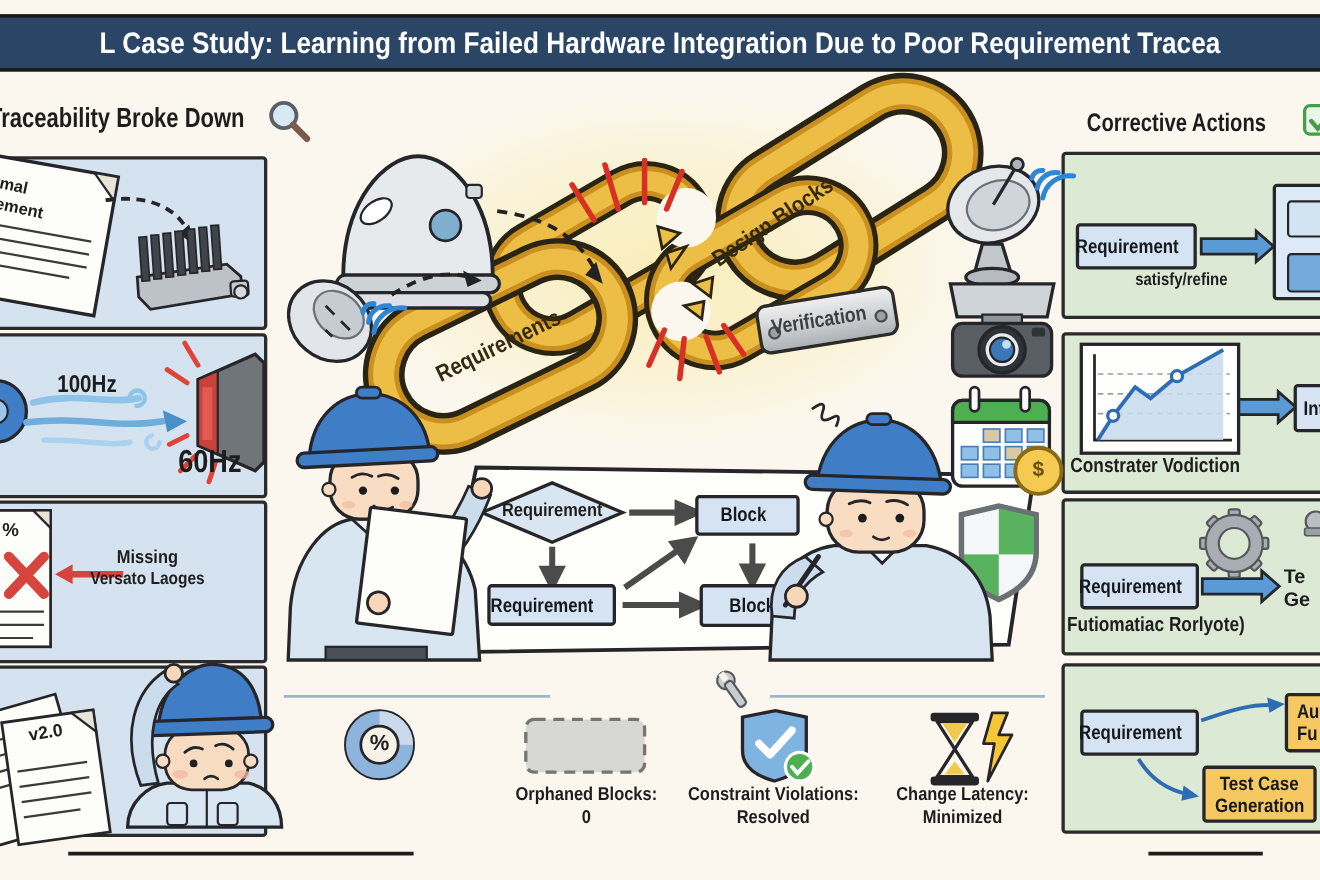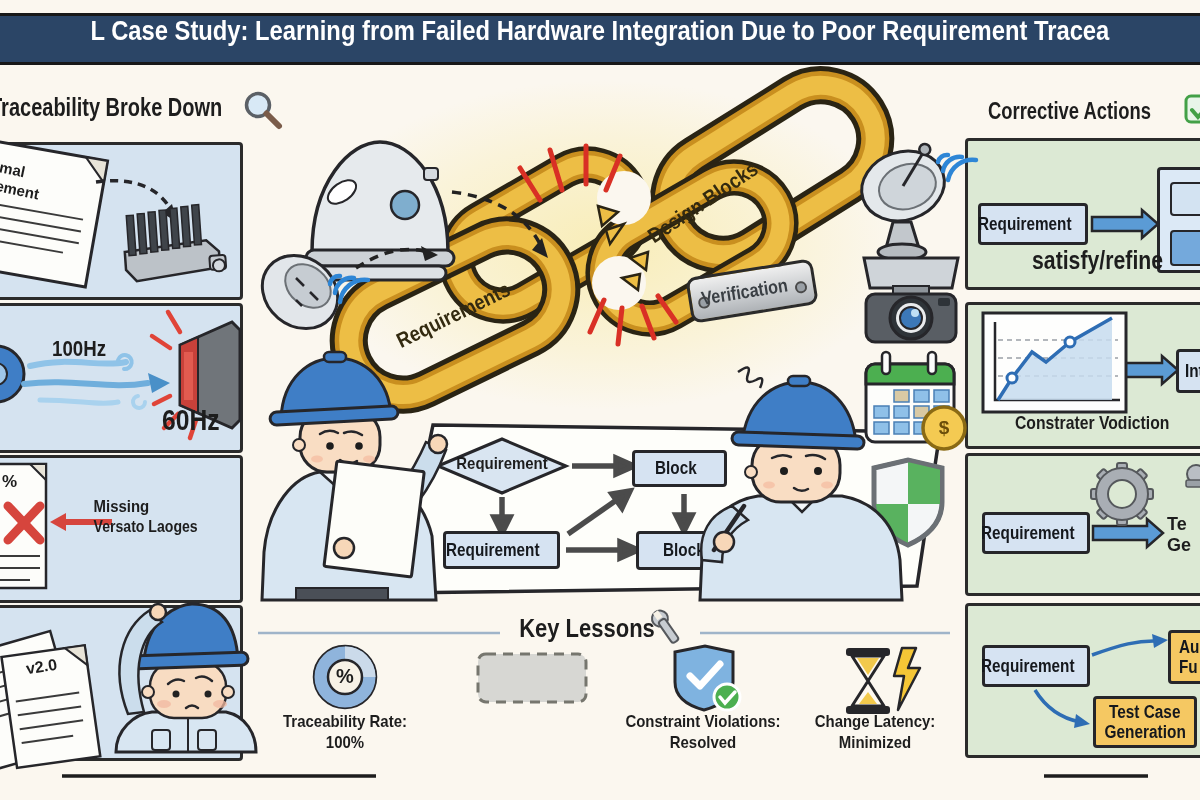--- a/index.html
+++ b/index.html
@@ -11,21 +11,21 @@
   .panelR{background:#DCE9D4;}
   #art{position:absolute;left:0;top:0;z-index:2;}
   .lay3{z-index:3;}
   #arttop{position:absolute;left:0;top:0;z-index:4;}
   .txt{position:absolute;font-weight:800;color:#1d1d1d;white-space:nowrap;z-index:5;}
   .cx{display:inline-block;transform:scaleX(.85);transform-origin:left center;}
   .cxc{display:block;transform:scaleX(.88);transform-origin:center center;}
   
   #header{position:absolute;left:0;top:13px;width:100%;height:52px;background:#2B4566;
           border-top:3px solid #181818;border-bottom:3px solid #181818;box-sizing:border-box;
-          display:flex;justify-content:center;overflow:hidden;}
+          display:flex;align-items:center;justify-content:center;overflow:hidden;}
   #header span{color:#FFFFFF;font-weight:800;font-size:27px;white-space:nowrap;
           transform:scaleX(.88);transform-origin:center center;}
   
   .box{position:absolute;display:flex;align-items:center;justify-content:center;
        background:#D6E3F2;border:3px solid #26262a;border-radius:4px;box-sizing:border-box;
        font-weight:800;color:#15181d;font-size:18px;}
   .ybox{background:#F5C862;}
   .col{flex-direction:column;line-height:20px;}
   
   #vtag{position:absolute;left:688px;top:268px;width:128px;height:46px;border:3px solid #2b2b2b;
@@ -507,54 +507,52 @@
 
   <div class="txt" style="left:-4px;top:156px;font-size:15px;font-weight:700;line-height:19px;transform:rotate(12deg);transform-origin:left top">
     <span style="display:block">rmal</span>
     <span style="display:block">rement</span>
   </div>
 
   <div class="txt" style="left:52px;top:336px;font-size:22px"><span class="cx">100Hz</span></div>
   <div class="txt" style="left:162px;top:404px;font-size:29px"><span class="cx">60Hz</span></div>
 
   <div class="txt" style="left:2px;top:472px;font-size:17px">%</div>
-  <div class="txt" style="left:86px;top:497px;width:126px;white-space:normal;font-size:17px;line-height:20px">
+  <div class="txt" style="left:71px;top:497px;width:126px;text-align:center;white-space:normal;font-size:17px;line-height:20px">
     <span class="cxc">Missing</span>
     <span class="cxc" style="font-size:16px">Versato Laoges</span>
   </div>
 
   <div class="txt" style="left:26px;top:658px;font-size:16px;transform:rotate(-9deg)">v2.0</div>
 
   <div class="txt" style="left:398px;top:330px;font-size:21px;color:#332a10;transform:rotate(-26deg) scaleX(.88);transform-origin:left center">Requirements</div>
   <div class="txt" style="left:650px;top:226px;font-size:21px;color:#332a10;transform:rotate(-34deg) scaleX(.88);transform-origin:left center">Design Blocks</div>
 
   <div class="txt" style="left:440px;top:454px;width:124px;text-align:center;font-size:17px">
       <span class="cxc">Requirement</span>
     </div>
 
-  <div class="txt" style="left:462px;top:614px;width:250px;text-align:center;font-size:25px">
-      <span class="cxc">Key Lessons</span>
-    </div>
 
   <div class="txt" style="left:331px;top:665px;width:28px;text-align:center;font-size:20px">%</div>
   <div class="txt" style="left:933px;top:417px;width:22px;text-align:center;font-size:19px;color:#6b4e0a">$</div>
 
-  <div class="kl-label" style="left:345px">
-    <span class="cxc">Traceability Rate:</span>
-    <span class="cxc">100%</span>
+  <div class="kl-label" style="left:533px">
+    <span class="cxc">Orphaned Blocks:</span>
+    <span class="cxc">0</span>
   </div>
   <div class="kl-label" style="left:703px">
     <span class="cxc">Constraint Violations:</span>
     <span class="cxc">Resolved</span>
   </div>
   <div class="kl-label" style="left:875px">
     <span class="cxc">Change Latency:</span>
     <span class="cxc">Minimized</span>
   </div>
 
-  <div class="txt" style="left:1032px;top:246px;font-size:25px"><span class="cx">satisfy/refine</span></div>
-  <div class="txt" style="left:1015px;top:412px;font-size:18.5px"><span class="cx">Constrater Vodiction</span></div>
+  <div class="txt" style="left:1032px;top:246px;font-size:16px"><span class="cx">satisfy/refine</span></div>
+  <div class="txt" style="left:973px;top:412px;font-size:18.5px"><span class="cx">Constrater Vodiction</span></div>
+  <div class="txt" style="left:970px;top:557px;font-size:18.5px"><span class="cx">Futiomatiac Rorlyote)</span></div>
   <div class="txt" style="left:1167px;top:514px;font-size:18px;line-height:21px">
     <span style="display:block">Te</span>
     <span style="display:block">Ge</span>
   </div>
 
 </div>
 
 </body></html>

